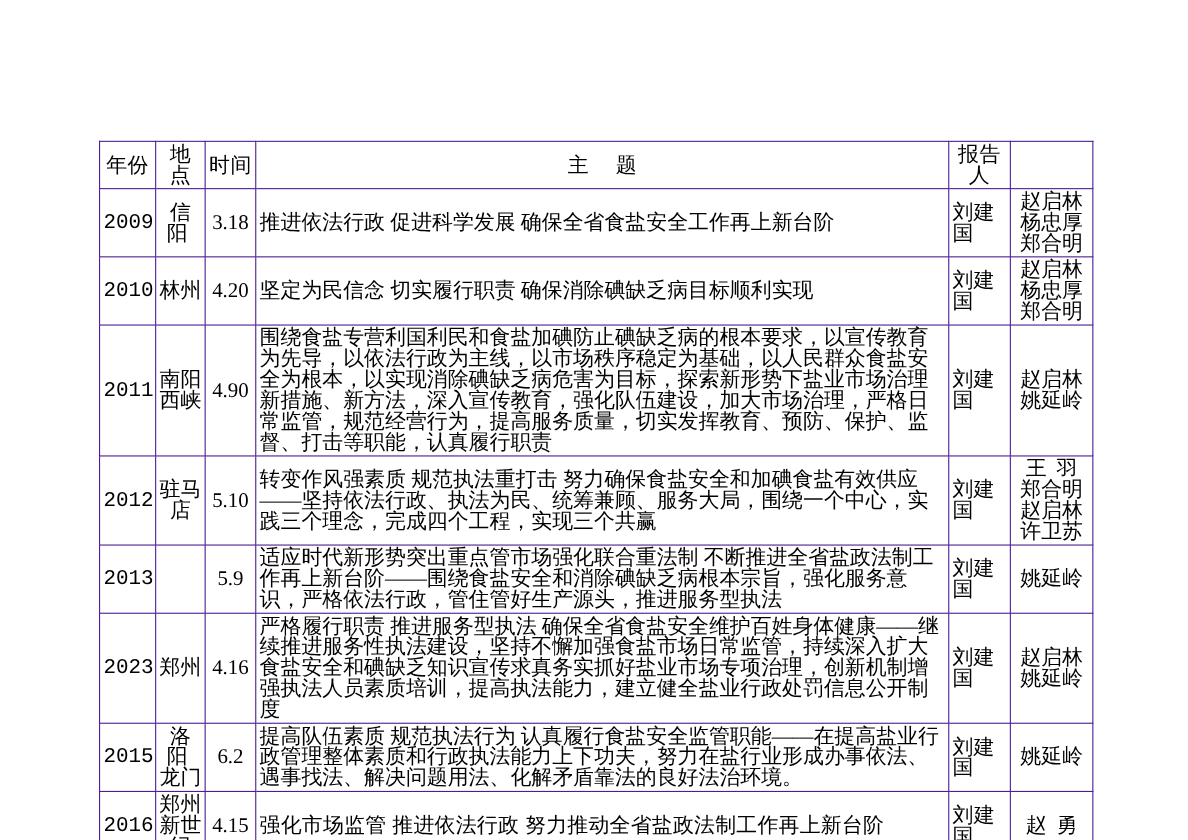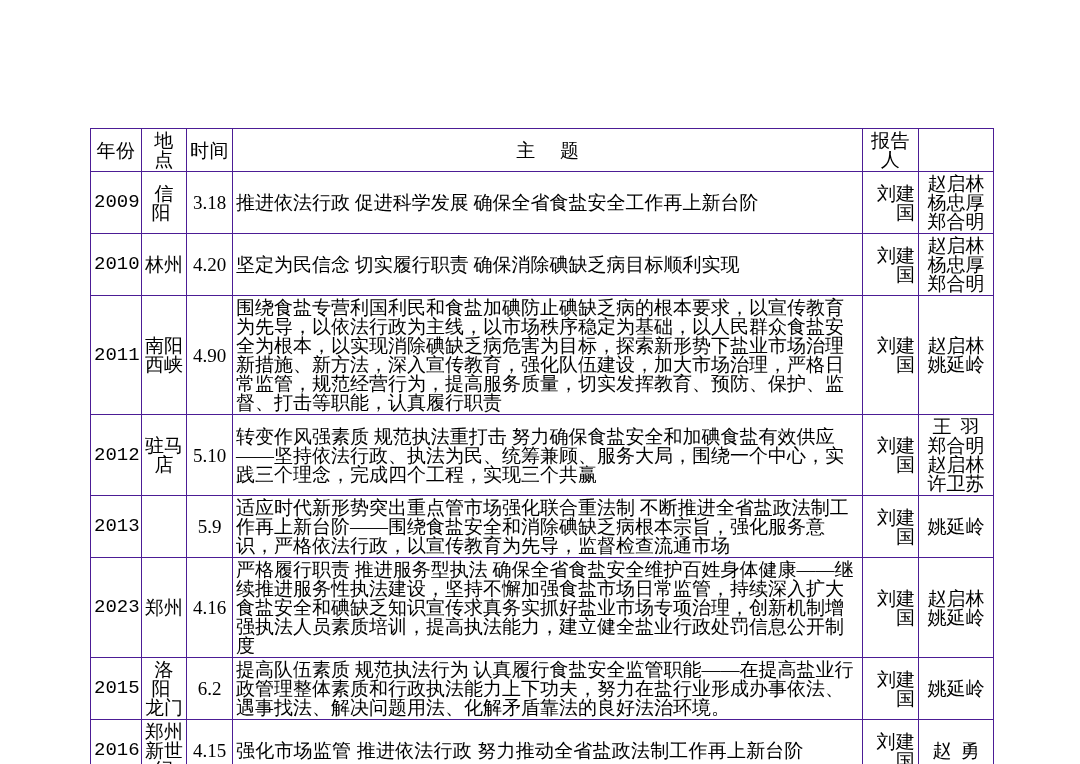--- a/index.html
+++ b/index.html
@@ -83,21 +83,21 @@
   }
   td.c-topic-cell {
     text-align: left;
     font-size: 13.4px;
     line-height: 1.62;
     padding-left: 8px;
     padding-right: 6px;
     vertical-align: middle;
   }
   td.c-speaker-cell {
-    text-align: right;
+    text-align: left;
     font-size: 13.4px;
   }
   td.c-atten-cell {
     text-align: center;
     font-size: 13.4px;
     line-height: 1.5;
   }
   td.c-atten-cell .sp2 {
     letter-spacing: 9px;
     text-indent: 9px;
@@ -210,21 +210,21 @@
                 <span>许卫苏</span>
               </div>
             </td>
           </tr>
           <tr style="height: 55px;">
             <td class="c-year-cell">2013</td>
             <td class="c-place-cell">
               <div class="placelines"></div>
             </td>
             <td class="c-time-cell">5.9</td>
-            <td class="c-topic-cell">适应时代新形势突出重点管市场强化联合重法制  不断推进全省盐政法制工作再上新台阶——围绕食盐安全和消除碘缺乏病根本宗旨，强化服务意识，严格依法行政，以宣传教育为先导，监督检查流通市场</td>
+            <td class="c-topic-cell">适应时代新形势突出重点管市场强化联合重法制  不断推进全省盐政法制工作再上新台阶——围绕食盐安全和消除碘缺乏病根本宗旨，强化服务意识，严格依法行政，管住管好生产源头，推进服务型执法</td>
             <td class="c-speaker-cell">刘建国</td>
             <td class="c-atten-cell">
               <div class="names">
                 <span>姚延岭</span>
               </div>
             </td>
           </tr>
           <tr style="height: 58px;">
             <td class="c-year-cell">2023</td>
             <td class="c-place-cell">

